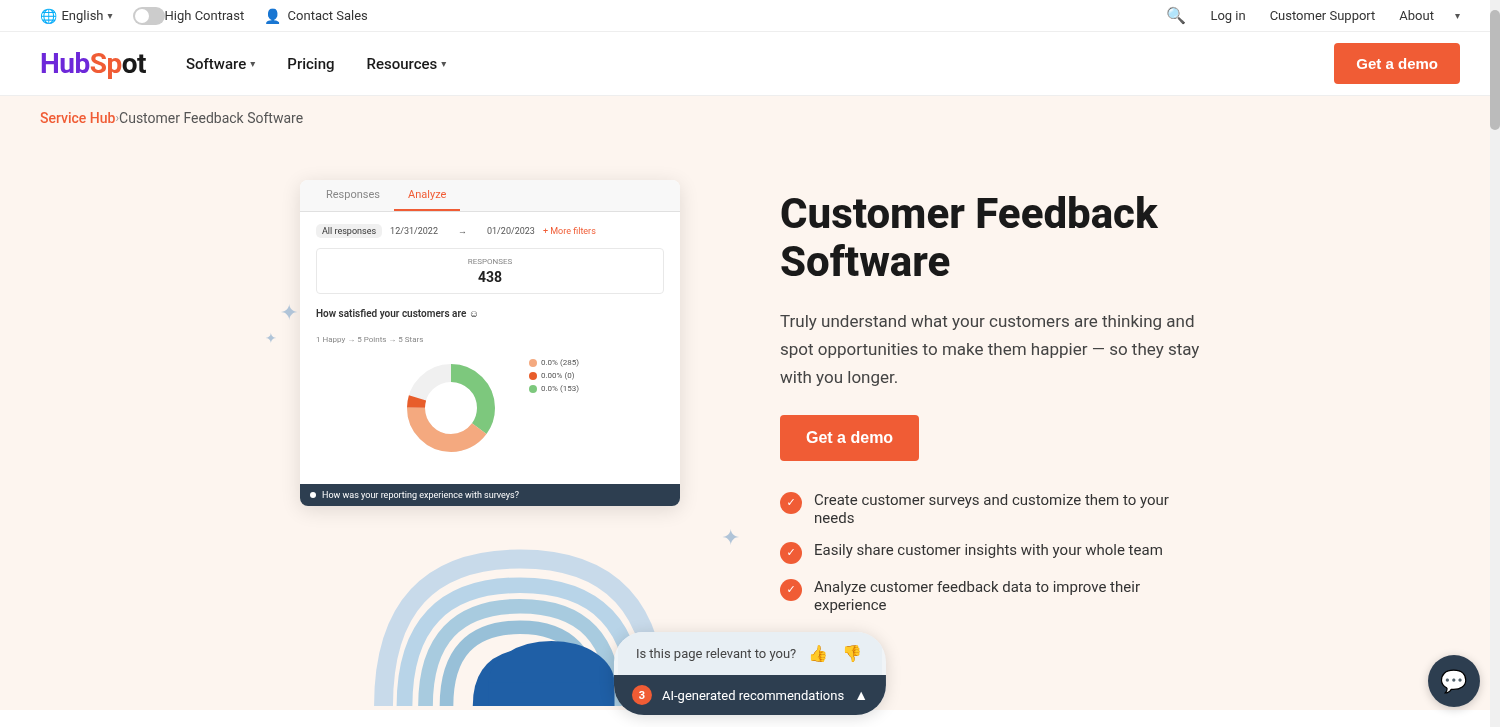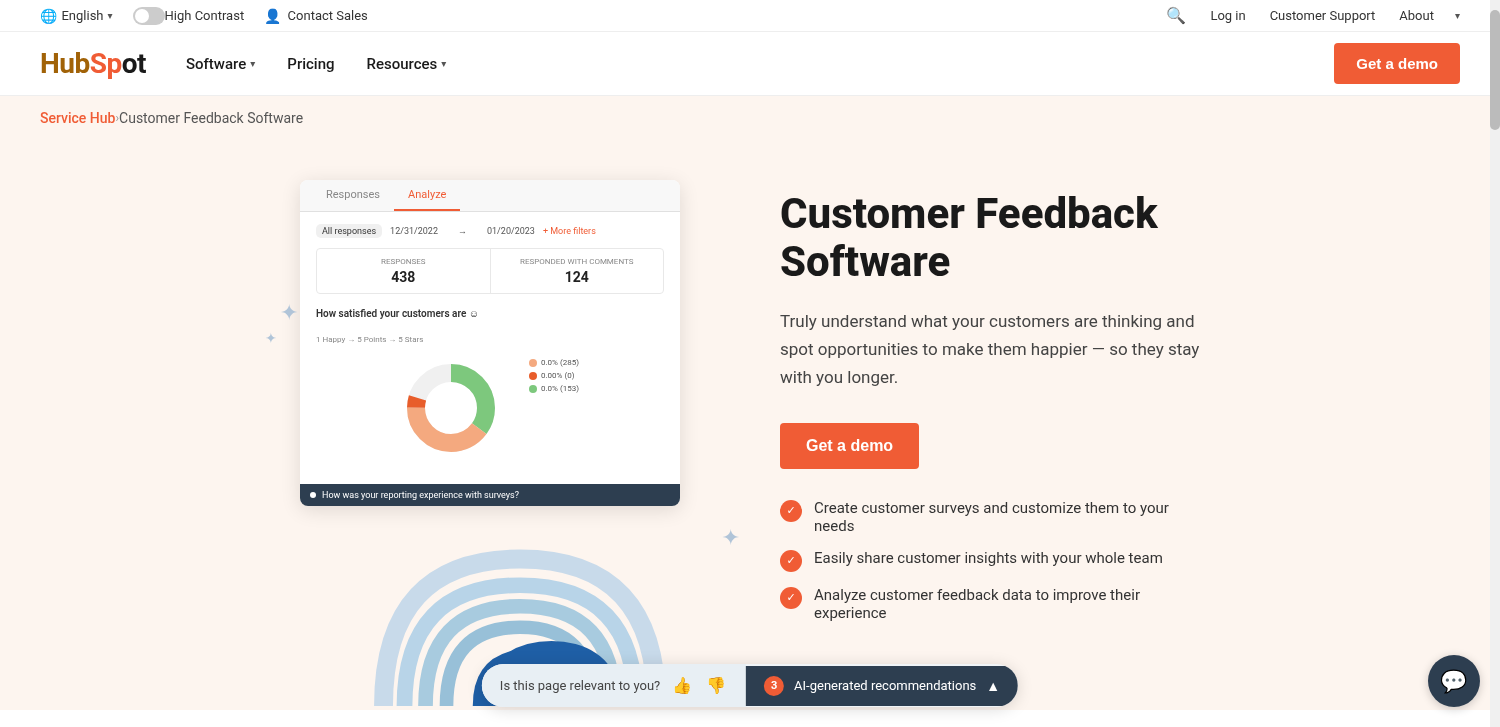--- a/index.html
+++ b/index.html
@@ -182,21 +182,21 @@
       font-size: 42px;
       font-weight: 800;
       color: #1a1a1a;
       line-height: 1.15;
       margin-bottom: 20px;
     }
     .hero-subtitle {
       font-size: 17px;
       color: #444;
       line-height: 1.65;
-      margin-bottom: 32px;
+      margin-bottom: 24px;
     }
     .hero-demo-btn {
       background: #f05c35;
       color: #fff;
       border: none;
       border-radius: 4px;
       padding: 14px 26px;
       font-size: 16px;
       font-weight: 600;
       cursor: pointer;
@@ -215,30 +215,31 @@
       align-items: center;
       justify-content: center;
       font-size: 11px;
       flex-shrink: 0;
       margin-top: 1px;
     }
 
     
     .bottom-bar {
       position: fixed;
-      bottom: 20px;
+      bottom: 12px;
       left: 50%;
       transform: translateX(-50%);
       display: flex;
       align-items: center;
       background: #f0f4f7;
       border-radius: 30px;
       overflow: hidden;
       box-shadow: 0 2px 16px rgba(0,0,0,0.15);
       z-index: 100;
+      flex-direction: column;
     }
     .relevance-section {
       padding: 10px 18px;
       font-size: 13px;
       color: #444;
       display: flex;
       align-items: center;
       gap: 10px;
       background: #e8eff4;
     }
@@ -337,21 +338,21 @@
     <div class="about-link nav-link">
       <span>About</span>
       <span class="chevron">▾</span>
     </div>
   </div>
 </div>
 
 <nav class="main-nav">
   <div class="nav-left">
     <div class="logo">
-      <span class="logo-text"><span style="color:#a16207">Hub</span><span style="color:#f05c35">Sp</span><span style="color:#1a1a1a">ot</span></span>
+      <span class="logo-text"><span style="color:#6d28d9">Hub</span><span style="color:#f05c35">Sp</span><span style="color:#1a1a1a">ot</span></span>
     </div>
     <div class="nav-items">
       <a class="nav-item">
         <span>Software</span>
         <span class="chevron">▾</span>
       </a>
       <a class="nav-item">
         <span>Pricing</span>
       </a>
       <a class="nav-item">
@@ -389,24 +390,20 @@
             <span>12/31/2022</span>
             <span>→</span>
             <span>01/20/2023</span>
           </span>
           <span class="filter-more">+ More filters</span>
         </div>
         <div class="mockup-stats">
           <div class="stat-item">
             <div class="stat-label">RESPONSES</div>
             <div class="stat-value">438</div>
-          </div>
-          <div class="stat-item">
-            <div class="stat-label">RESPONDED WITH COMMENTS</div>
-            <div class="stat-value">124</div>
           </div>
         </div>
         <div class="mockup-chart-title">How satisfied your customers are ☺</div>
         <div class="mockup-chart-subtitle">1 Happy → 5 Points → 5 Stars</div>
         <div class="donut-chart-area">
           <svg class="donut-svg" viewBox="0 0 100 100">
 
             <circle cx="50" cy="50" r="35" fill="none" stroke="#f0f0f0" stroke-width="18"></circle>
 
             <circle cx="50" cy="50" r="35" fill="none" stroke="#7dc87d" stroke-width="18" stroke-dasharray="77 143" stroke-dashoffset="0" transform="rotate(-90 50 50)"></circle>

